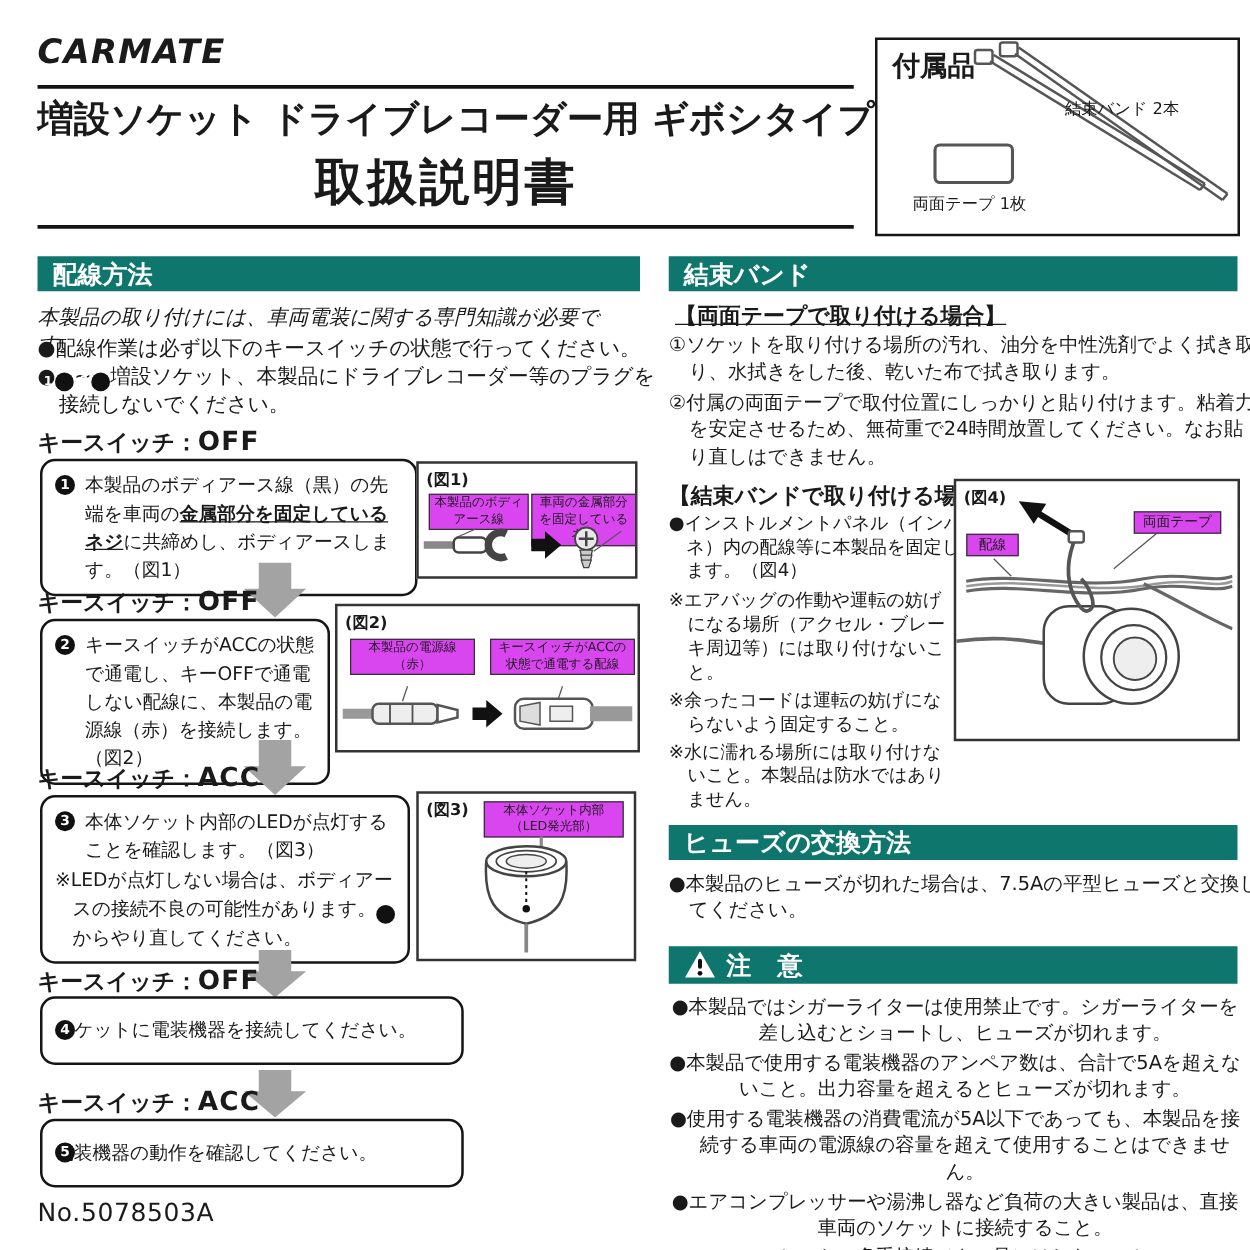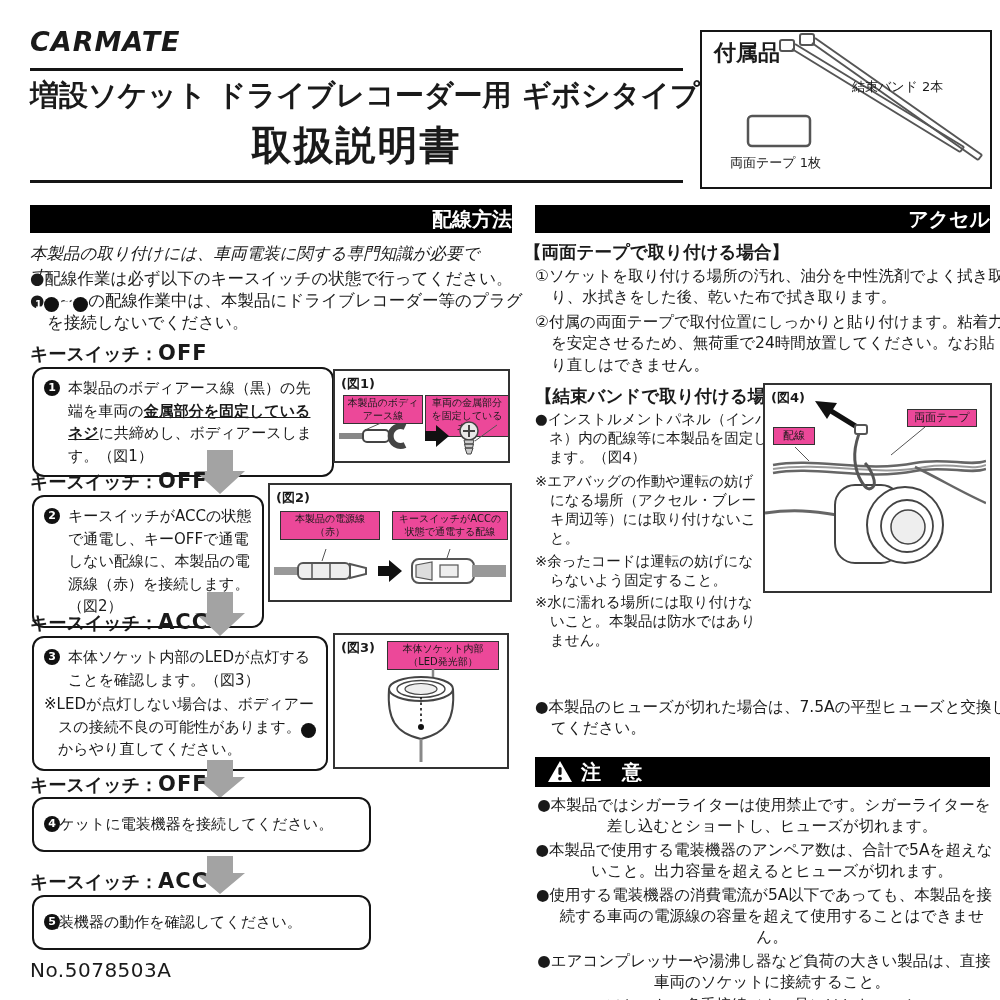--- a/index.html
+++ b/index.html
@@ -12,21 +12,21 @@
   .rule{background:#151515;height:3px;}
   .title{left:30px;top:76px;width:653px;text-align:center;font-size:29px;font-weight:bold;white-space:nowrap;}
   .subtitle{left:30px;top:118px;width:653px;text-align:center;font-size:40px;font-weight:bold;letter-spacing:2px;}
 
   
   .accbox{left:700px;top:30px;width:288px;height:155px;border:2.5px solid #151515;}
   .acc-title{left:12px;top:6px;font-size:22px;font-weight:bold;}
   .acc-label{font-size:13px;}
 
   
-  .bar{background:#000000;color:#fff;font-size:20px;font-weight:bold;line-height:28px;height:28px;padding-left:12px;text-align:right;}
+  .bar{background:#0f766e;color:#fff;font-size:20px;font-weight:bold;line-height:28px;height:28px;padding-left:12px;}
   .w-bar{left:30px;top:205px;width:470px;}
   .r-bar{width:443px;left:535px;}
 
   .body-txt{font-size:16.5px;line-height:1.32;}
   .hang{padding-left:17px;text-indent:-17px;}
   .hang14{padding-left:14px;text-indent:-14px;}
 
   .ks{font-size:18px;font-weight:bold;}
   .ks .state{font-size:21px;letter-spacing:1px;}
 
@@ -34,21 +34,21 @@
   .step-main{position:relative;padding-left:24px;}
   .numc{position:absolute;left:0;top:3px;width:16px;height:16px;border-radius:50%;background:#111;color:#fff;
         font-size:11px;font-weight:bold;display:flex;align-items:center;justify-content:center;}
   .numc-i{display:inline-flex;width:15px;height:15px;border-radius:50%;background:#111;color:#fff;
         font-size:10px;font-weight:bold;align-items:center;justify-content:center;vertical-align:-2px;}
   .emph{font-weight:bold;text-decoration:underline;}
   .step-note{padding-left:14px;text-indent:-14px;margin-top:2px;}
 
   .figbox{border:2px solid #333;background:#fff;}
   .fig-label{font-size:13px;font-weight:bold;}
-  .callout{border:1.5px solid #333;background:#ec4899;font-size:10px;line-height:1.25;text-align:center;padding:1px 3px;}
+  .callout{border:1.5px solid #333;background:#d946ef;font-size:10px;line-height:1.25;text-align:center;padding:1px 3px;}
 
   .arrow{width:50px;height:44px;}
 
   .subhead{font-size:17.5px;font-weight:bold;}
   .r-txt{font-size:15.5px;line-height:1.38;}
   .hang16{padding-left:16px;text-indent:-16px;}
   .band-txt{font-size:14.5px;line-height:1.32;}
   .band-item{padding-left:15px;text-indent:-15px;margin-bottom:3px;}
 
   .cau-bar{display:flex;align-items:center;gap:8px;height:30px;line-height:30px;}
@@ -87,21 +87,21 @@
     <div class="abs acc-label" style="left:150px;top:46px;">結束バンド 2本</div>
     <div class="abs acc-label" style="left:28px;top:122px;">両面テープ 1枚</div>
   </div>
 
   <div class="abs bar w-bar">配線方法</div>
 
   <div class="abs body-txt" style="left:30px;top:243px;width:482px;font-style:italic;">本製品の取り付けには、車両電装に関する専門知識が必要です。</div>
 
   <div class="abs body-txt hang" style="left:30px;top:268px;width:482px;"><span>●</span><span>配線作業は必ず以下のキースイッチの状態で行ってください。</span></div>
 
-  <div class="abs body-txt hang" style="left:30px;top:290px;width:482px;"><span>●</span><span class="numc-i">1</span><span>~</span><span class="numc-i">3</span><span>の配線作業中は、本製品にドライブレコーダー等のプラグを接続しないでください。</span></div>
+  <div class="abs body-txt hang" style="left:30px;top:290px;width:482px;"><span>●</span><span class="numc-i">1</span><span>~</span><span class="numc-i">3</span><span>増設ソケット、本製品にドライブレコーダー等のプラグを接続しないでください。</span></div>
 
   <div class="abs ks" style="left:30px;top:341px;"><span>キースイッチ：</span><span class="state">OFF</span></div>
 
   <div class="abs stepbox" style="left:32px;top:367px;width:278px;">
     <div class="step-main">
       <span class="numc">1</span><span>本製品のボディアース線（黒）の先端を車両の</span><span class="emph">金属部分を固定しているネジ</span><span>に共締めし、ボディアースします。（図1）</span>
     </div>
   </div>
 
   <div class="abs figbox" style="left:333px;top:369px;width:173px;height:90px;">
@@ -201,23 +201,23 @@
   <div class="abs ks" style="left:30px;top:869px;"><span>キースイッチ：</span><span class="state">ACC</span></div>
 
   <div class="abs stepbox" style="left:32px;top:895px;width:315px;">
     <div class="step-main" style="padding:6px 0;">
       <span class="numc" style="top:9px;">5</span><span>電装機器の動作を確認してください。</span>
     </div>
   </div>
 
   <div class="abs partno" style="left:30px;top:958px;">No.5078503A</div>
 
-  <div class="abs bar r-bar" style="top:205px;">アクセル</div>
-
-  <div class="abs subhead" style="left:524px;top:240px;">【両面テープで取り付ける場合】</div>
+  <div class="abs bar r-bar" style="top:205px;">結束バンド</div>
+
+  <div class="abs subhead" style="left:540px;top:240px;text-decoration:underline;">【両面テープで取り付ける場合】</div>
 
   <div class="abs r-txt hang16" style="left:535px;top:266px;width:458px;"><span>①</span><span>ソケットを取り付ける場所の汚れ、油分を中性洗剤でよく拭き取り、水拭きをした後、乾いた布で拭き取ります。</span></div>
 
   <div class="abs r-txt hang16" style="left:535px;top:312px;width:458px;"><span>②</span><span>付属の両面テープで取付位置にしっかりと貼り付けます。粘着力を安定させるため、無荷重で24時間放置してください。なお貼り直しはできません。</span></div>
 
   <div class="abs subhead" style="left:535px;top:384px;">【結束バンドで取り付ける場合】</div>
 
   <div class="abs band-txt hang14" style="left:535px;top:410px;width:222px;"><span>●</span><span>インストルメントパネル（インパネ）内の配線等に本製品を固定します。（図4）</span></div>
 
   <div class="abs band-txt" style="left:535px;top:472px;width:224px;">
@@ -248,20 +248,21 @@
       <rect x="70" y="100" width="66" height="78" rx="20" fill="#fff" stroke="#444" stroke-width="2"></rect>
       <circle cx="140" cy="140" r="38" fill="#fff" stroke="#444" stroke-width="2"></circle>
       <circle cx="142" cy="141" r="26" fill="#fff" stroke="#444" stroke-width="1.8"></circle>
       <circle cx="143" cy="142" r="17" fill="#eee" stroke="#444" stroke-width="1.5"></circle>
 
       <path d="M96,44 C88,62 88,78 94,92 C100,104 104,106 108,102 C112,98 106,84 100,78" fill="none" stroke="#555" stroke-width="3"></path>
       <rect x="90" y="40" width="12" height="9" rx="2" fill="#fff" stroke="#555" stroke-width="2"></rect>
     </svg>
   </div>
 
+  <div class="abs bar r-bar" style="top:660px;">ヒューズの交換方法</div>
 
   <div class="abs r-txt hang16" style="left:535px;top:697px;width:458px;"><span>●</span><span>本製品のヒューズが切れた場合は、7.5Aの平型ヒューズと交換してください。</span></div>
 
   <div class="abs bar r-bar cau-bar" style="top:757px;">
     <svg width="26" height="24" viewBox="0 0 26 24">
       <polygon points="13,1 25,22 1,22" fill="#fff"></polygon>
       <rect x="11.4" y="7" width="3.2" height="8" rx="1.6" fill="#111"></rect>
       <circle cx="13" cy="18.6" r="1.9" fill="#111"></circle>
     </svg>
     <span class="t">注 意</span>

